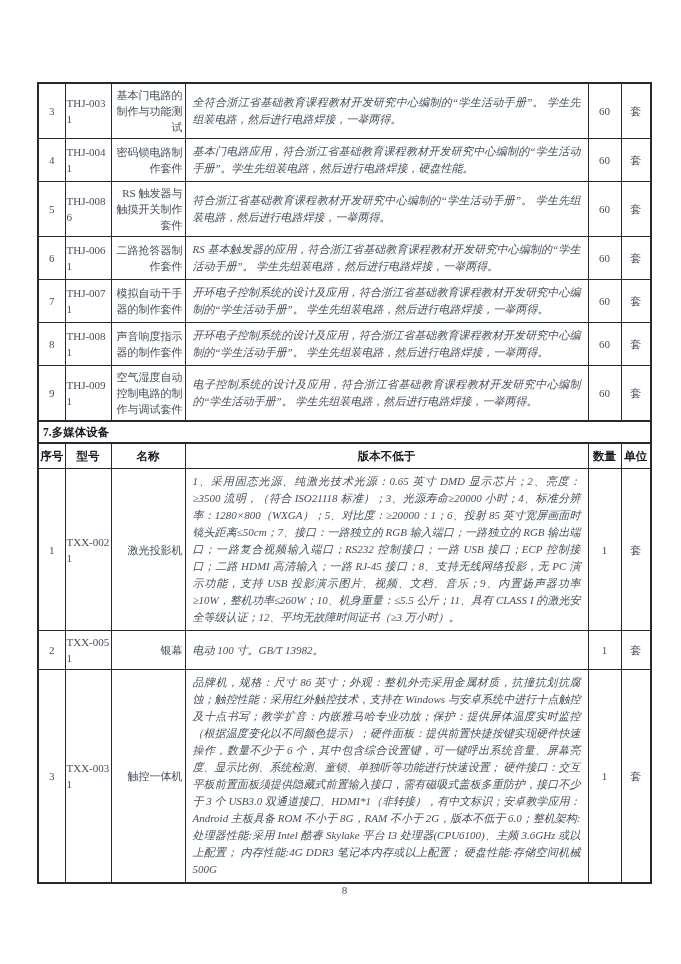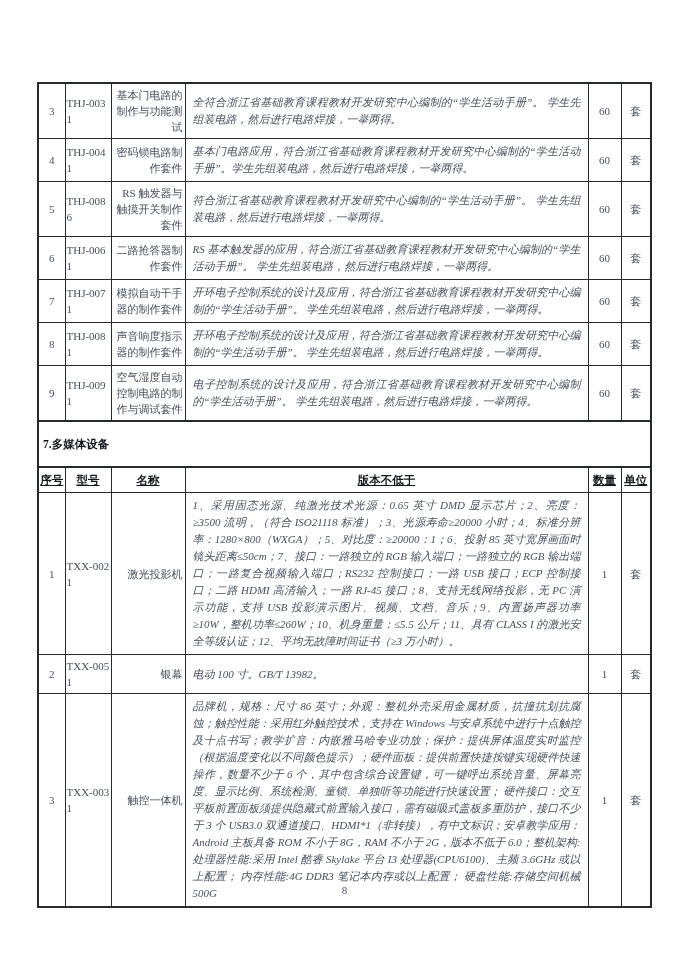--- a/index.html
+++ b/index.html
@@ -38,32 +38,31 @@
     text-align: justify;
     padding: 4px 7px;
     line-height: 17px;
     font-style: italic;
   }
   .doc-table .qty, .doc-table .seq, .doc-table .unit { text-align: center; }
   .section-row td {
     font-weight: bold;
     color: #14181d;
     text-align: left;
-    padding: 14px 4px;
+    padding: 2px 4px;
     font-size: 11.5px;
     border-top: 2px solid #26292e;
     border-bottom: 2px solid #26292e;
   }
   .header-row th {
     font-weight: bold;
     color: #14181d;
     text-align: center;
     font-size: 11.5px;
     padding: 4px 1px;
-    text-decoration: underline;
   }
   .doc-table tr:first-child td { border-top-width: 2px; }
   .doc-table td:first-child, .doc-table th:first-child { border-left-width: 2px; }
   .doc-table td:last-child, .doc-table th:last-child { border-right-width: 2px; }
   .doc-table tr:last-child td { border-bottom-width: 2px; }
   .page-number {
     position: absolute;
     left: 37px;
     top: 884px;
     width: 615px;
@@ -91,21 +90,21 @@
         <td class="model">THJ-0031</td>
         <td class="c">基本门电路的制作与功能测试</td>
         <td class="spec">全符合浙江省基础教育课程教材开发研究中心编制的“学生活动手册”。 学生先组装电路，然后进行电路焊接，一举两得。</td>
         <td class="qty">60</td>
         <td class="unit">套</td>
       </tr>
       <tr>
         <td class="seq">4</td>
         <td class="model">THJ-0041</td>
         <td class="c">密码锁电路制作套件</td>
-        <td class="spec">基本门电路应用，符合浙江省基础教育课程教材开发研究中心编制的“学生活动手册”。学生先组装电路，然后进行电路焊接，一举两得。</td>
+        <td class="spec">基本门电路应用，符合浙江省基础教育课程教材开发研究中心编制的“学生活动手册”。学生先组装电路，然后进行电路焊接，硬盘性能。</td>
         <td class="qty">60</td>
         <td class="unit">套</td>
       </tr>
       <tr>
         <td class="seq">5</td>
         <td class="model">THJ-0086</td>
         <td class="c">RS 触发器与触摸开关制作套件</td>
         <td class="spec">符合浙江省基础教育课程教材开发研究中心编制的“学生活动手册”。 学生先组装电路，然后进行电路焊接，一举两得。</td>
         <td class="qty">60</td>
         <td class="unit">套</td>

